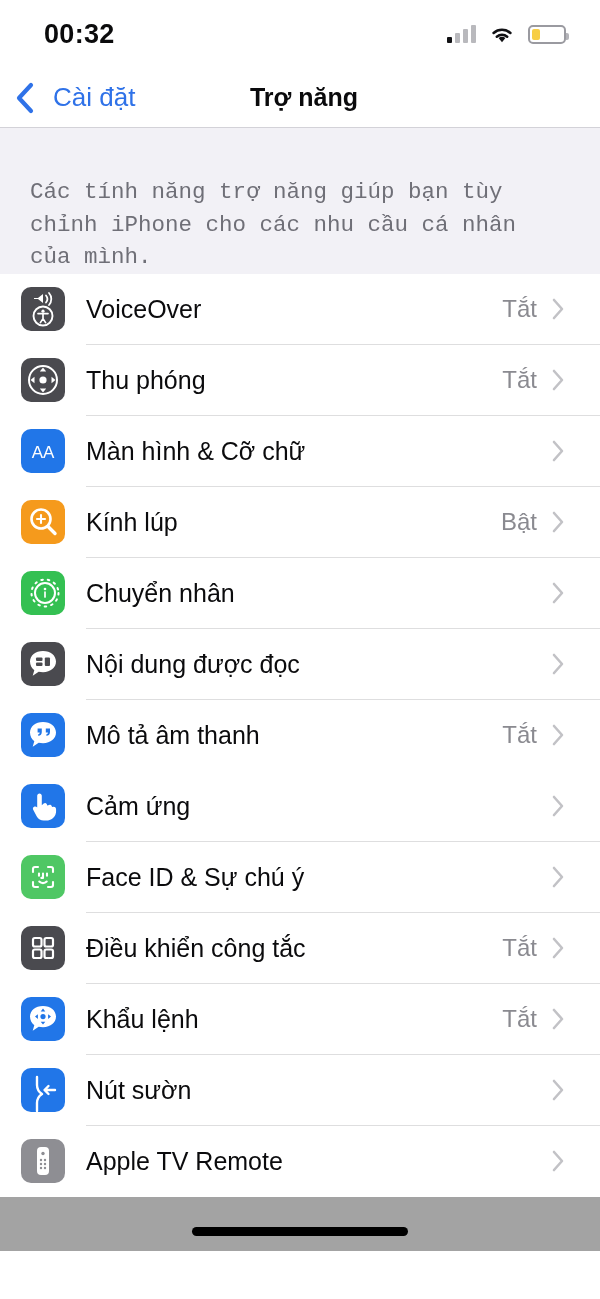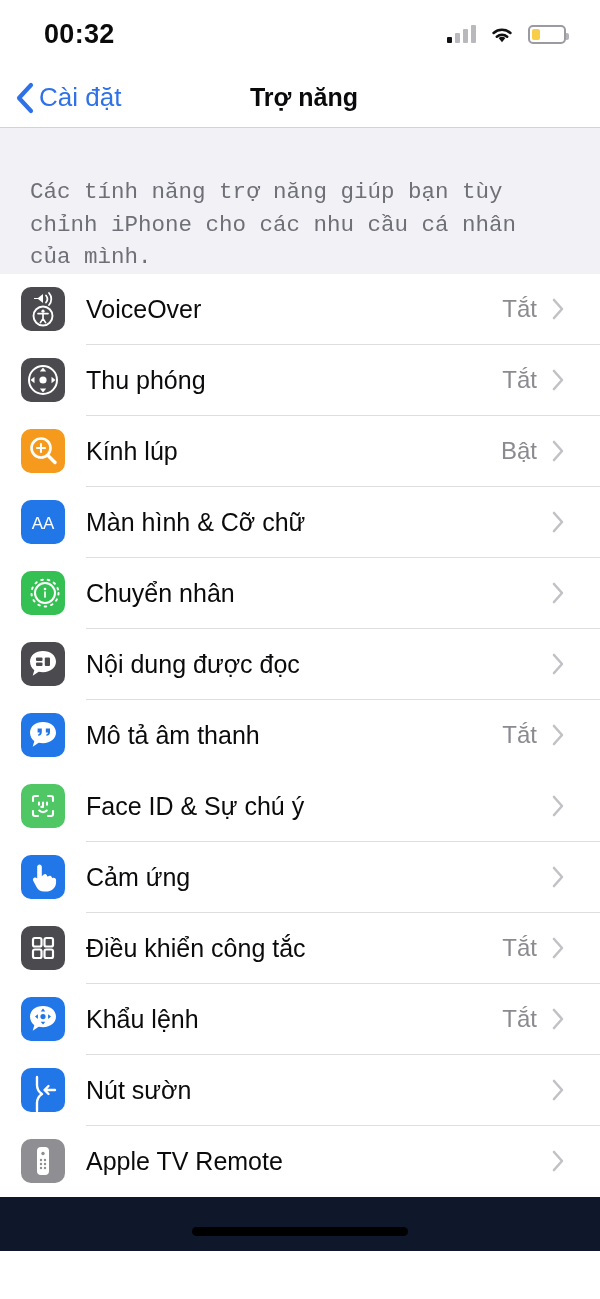--- a/index.html
+++ b/index.html
@@ -5,21 +5,21 @@
   * { margin:0; padding:0; box-sizing:border-box; }
   html, body {
     width:600px; height:1299px;
     font-family:"Liberation Sans", sans-serif;
     background:#ffffff;
     overflow:hidden;
   }
   #screen {
     position:relative;
     width:600px; height:1251px;
-    background:#0f172a;
+    background:#a3a3a3;
     overflow:hidden;
   }
 
   
   .statusbar {
     height:68px;
     background:#ffffff;
     display:flex; align-items:center;
     padding:0 34px 0 44px;
     position:relative;
@@ -50,21 +50,21 @@
   }
   .batt-fill { height:100%; background:#f7ce46; border-radius:2px; }
 
   
   .navbar {
     height:60px; background:#ffffff;
     display:flex; align-items:center; position:relative;
     border-bottom:1px solid #d3d2d8;
   }
   .back {
-    display:flex; align-items:center; gap:3px;
+    display:flex; align-items:center; gap:17px;
     padding-left:14px; cursor:pointer;
   }
   .back svg { display:block; }
   .back-label { font-size:26px; color:#2f72e8; }
   .nav-title {
     position:absolute; left:8px; right:0; text-align:center;
     font-size:25px; font-weight:bold; color:#0a0a0c;
     pointer-events:none;
   }
 
@@ -198,46 +198,46 @@
         <div class="row-label">Thu phóng</div>
         <div class="row-value">Tắt</div>
         <svg class="chev" width="14" height="24" viewBox="0 0 14 24">
           <path d="M3 3l8 9-8 9" stroke="#c2c2c6" stroke-width="2.6" fill="none" stroke-linecap="round" stroke-linejoin="round"></path>
         </svg>
         <div class="row-sep"></div>
       </div>
 
       <div class="row">
         <div class="icon-wrap">
+          <div class="app-icon" style="background:#2176e8">
+            <svg width="44" height="44" viewBox="0 0 44 44">
+              <text x="22" y="28.5" font-family="Liberation Sans, sans-serif" font-size="17" fill="#ffffff" text-anchor="middle" letter-spacing="0">AA</text>
+            </svg>
+          </div>
+        </div>
+        <div class="row-label">Màn hình &amp; Cỡ chữ</div>
+        <div class="row-value"></div>
+        <svg class="chev" width="14" height="24" viewBox="0 0 14 24">
+          <path d="M3 3l8 9-8 9" stroke="#c2c2c6" stroke-width="2.6" fill="none" stroke-linecap="round" stroke-linejoin="round"></path>
+        </svg>
+        <div class="row-sep"></div>
+      </div>
+
+      <div class="row">
+        <div class="icon-wrap">
           <div class="app-icon" style="background:#f59a1c">
             <svg width="44" height="44" viewBox="0 0 44 44">
               <circle cx="20" cy="19" r="9.5" stroke="#fff" stroke-width="2.6" fill="none"></circle>
               <path d="M20 15v8M16 19h8" stroke="#fff" stroke-width="2.1" stroke-linecap="round"></path>
               <path d="M27 26.5l7 7" stroke="#fff" stroke-width="3.4" stroke-linecap="round"></path>
             </svg>
           </div>
         </div>
         <div class="row-label">Kính lúp</div>
         <div class="row-value">Bật</div>
-        <svg class="chev" width="14" height="24" viewBox="0 0 14 24">
-          <path d="M3 3l8 9-8 9" stroke="#c2c2c6" stroke-width="2.6" fill="none" stroke-linecap="round" stroke-linejoin="round"></path>
-        </svg>
-        <div class="row-sep"></div>
-      </div>
-
-      <div class="row">
-        <div class="icon-wrap">
-          <div class="app-icon" style="background:#2176e8">
-            <svg width="44" height="44" viewBox="0 0 44 44">
-              <text x="22" y="28.5" font-family="Liberation Sans, sans-serif" font-size="17" fill="#ffffff" text-anchor="middle" letter-spacing="0">AA</text>
-            </svg>
-          </div>
-        </div>
-        <div class="row-label">Màn hình &amp; Cỡ chữ</div>
-        <div class="row-value"></div>
         <svg class="chev" width="14" height="24" viewBox="0 0 14 24">
           <path d="M3 3l8 9-8 9" stroke="#c2c2c6" stroke-width="2.6" fill="none" stroke-linecap="round" stroke-linejoin="round"></path>
         </svg>
         <div class="row-sep"></div>
       </div>
 
       <div class="row">
         <div class="icon-wrap">
           <div class="app-icon" style="background:#34c052">
             <svg width="44" height="44" viewBox="0 0 44 44">
@@ -291,46 +291,46 @@
         </svg>
 
       </div>
 
     </div>
 
     <div class="group">
 
       <div class="row">
         <div class="icon-wrap">
+          <div class="app-icon" style="background:#2176e8">
+            <svg width="44" height="44" viewBox="0 0 44 44">
+              <path d="M18.5 9.5c1.3 0 2.3 1 2.3 2.3v9.4l1.9-1.6c.9-.8 2.3-.7 3 .3.4.6.4 1 .3 1.6l2.2-.6c1.2-.3 2.4.4 2.7 1.6l.1.5 1.6-.2c1.2-.1 2.3.8 2.4 2l.1 1.1c.3 3.6-1 6.7-3.9 8.8-1.7 1.2-3.6 1.8-5.6 1.8h-2.9c-2.9 0-5.5-1.6-6.9-4.1l-3.6-6.6c-.6-1.1-.2-2.5.9-3.1 1-.6 2.2-.3 2.9.5l.2.3V11.8c0-1.3 1-2.3 2.3-2.3z" fill="#fff"></path>
+            </svg>
+          </div>
+        </div>
+        <div class="row-label">Cảm ứng</div>
+        <div class="row-value"></div>
+        <svg class="chev" width="14" height="24" viewBox="0 0 14 24">
+          <path d="M3 3l8 9-8 9" stroke="#c2c2c6" stroke-width="2.6" fill="none" stroke-linecap="round" stroke-linejoin="round"></path>
+        </svg>
+        <div class="row-sep"></div>
+      </div>
+
+      <div class="row">
+        <div class="icon-wrap">
           <div class="app-icon" style="background:#4fc764">
             <svg width="44" height="44" viewBox="0 0 44 44">
               <path d="M12 17v-3a2 2 0 012-2h3M32 17v-3a2 2 0 00-2-2h-3M12 27v3a2 2 0 002 2h3M32 27v3a2 2 0 01-2 2h-3" stroke="#fff" stroke-width="2.1" fill="none" stroke-linecap="round"></path>
               <path d="M18 18.5v2.2M26 18.5v2.2" stroke="#fff" stroke-width="2.1" stroke-linecap="round"></path>
               <path d="M22 18.5v4.4h-1.6" stroke="#fff" stroke-width="2.1" fill="none" stroke-linecap="round" stroke-linejoin="round"></path>
               <path d="M18.3 26.6c1 1 2.3 1.5 3.7 1.5s2.7-.5 3.7-1.5" stroke="#fff" stroke-width="2.1" fill="none" stroke-linecap="round"></path>
             </svg>
           </div>
         </div>
         <div class="row-label">Face ID &amp; Sự chú ý</div>
-        <div class="row-value"></div>
-        <svg class="chev" width="14" height="24" viewBox="0 0 14 24">
-          <path d="M3 3l8 9-8 9" stroke="#c2c2c6" stroke-width="2.6" fill="none" stroke-linecap="round" stroke-linejoin="round"></path>
-        </svg>
-        <div class="row-sep"></div>
-      </div>
-
-      <div class="row">
-        <div class="icon-wrap">
-          <div class="app-icon" style="background:#2176e8">
-            <svg width="44" height="44" viewBox="0 0 44 44">
-              <path d="M18.5 9.5c1.3 0 2.3 1 2.3 2.3v9.4l1.9-1.6c.9-.8 2.3-.7 3 .3.4.6.4 1 .3 1.6l2.2-.6c1.2-.3 2.4.4 2.7 1.6l.1.5 1.6-.2c1.2-.1 2.3.8 2.4 2l.1 1.1c.3 3.6-1 6.7-3.9 8.8-1.7 1.2-3.6 1.8-5.6 1.8h-2.9c-2.9 0-5.5-1.6-6.9-4.1l-3.6-6.6c-.6-1.1-.2-2.5.9-3.1 1-.6 2.2-.3 2.9.5l.2.3V11.8c0-1.3 1-2.3 2.3-2.3z" fill="#fff"></path>
-            </svg>
-          </div>
-        </div>
-        <div class="row-label">Cảm ứng</div>
         <div class="row-value"></div>
         <svg class="chev" width="14" height="24" viewBox="0 0 14 24">
           <path d="M3 3l8 9-8 9" stroke="#c2c2c6" stroke-width="2.6" fill="none" stroke-linecap="round" stroke-linejoin="round"></path>
         </svg>
         <div class="row-sep"></div>
       </div>
 
       <div class="row">
         <div class="icon-wrap">
           <div class="app-icon" style="background:#4a4a4f">

